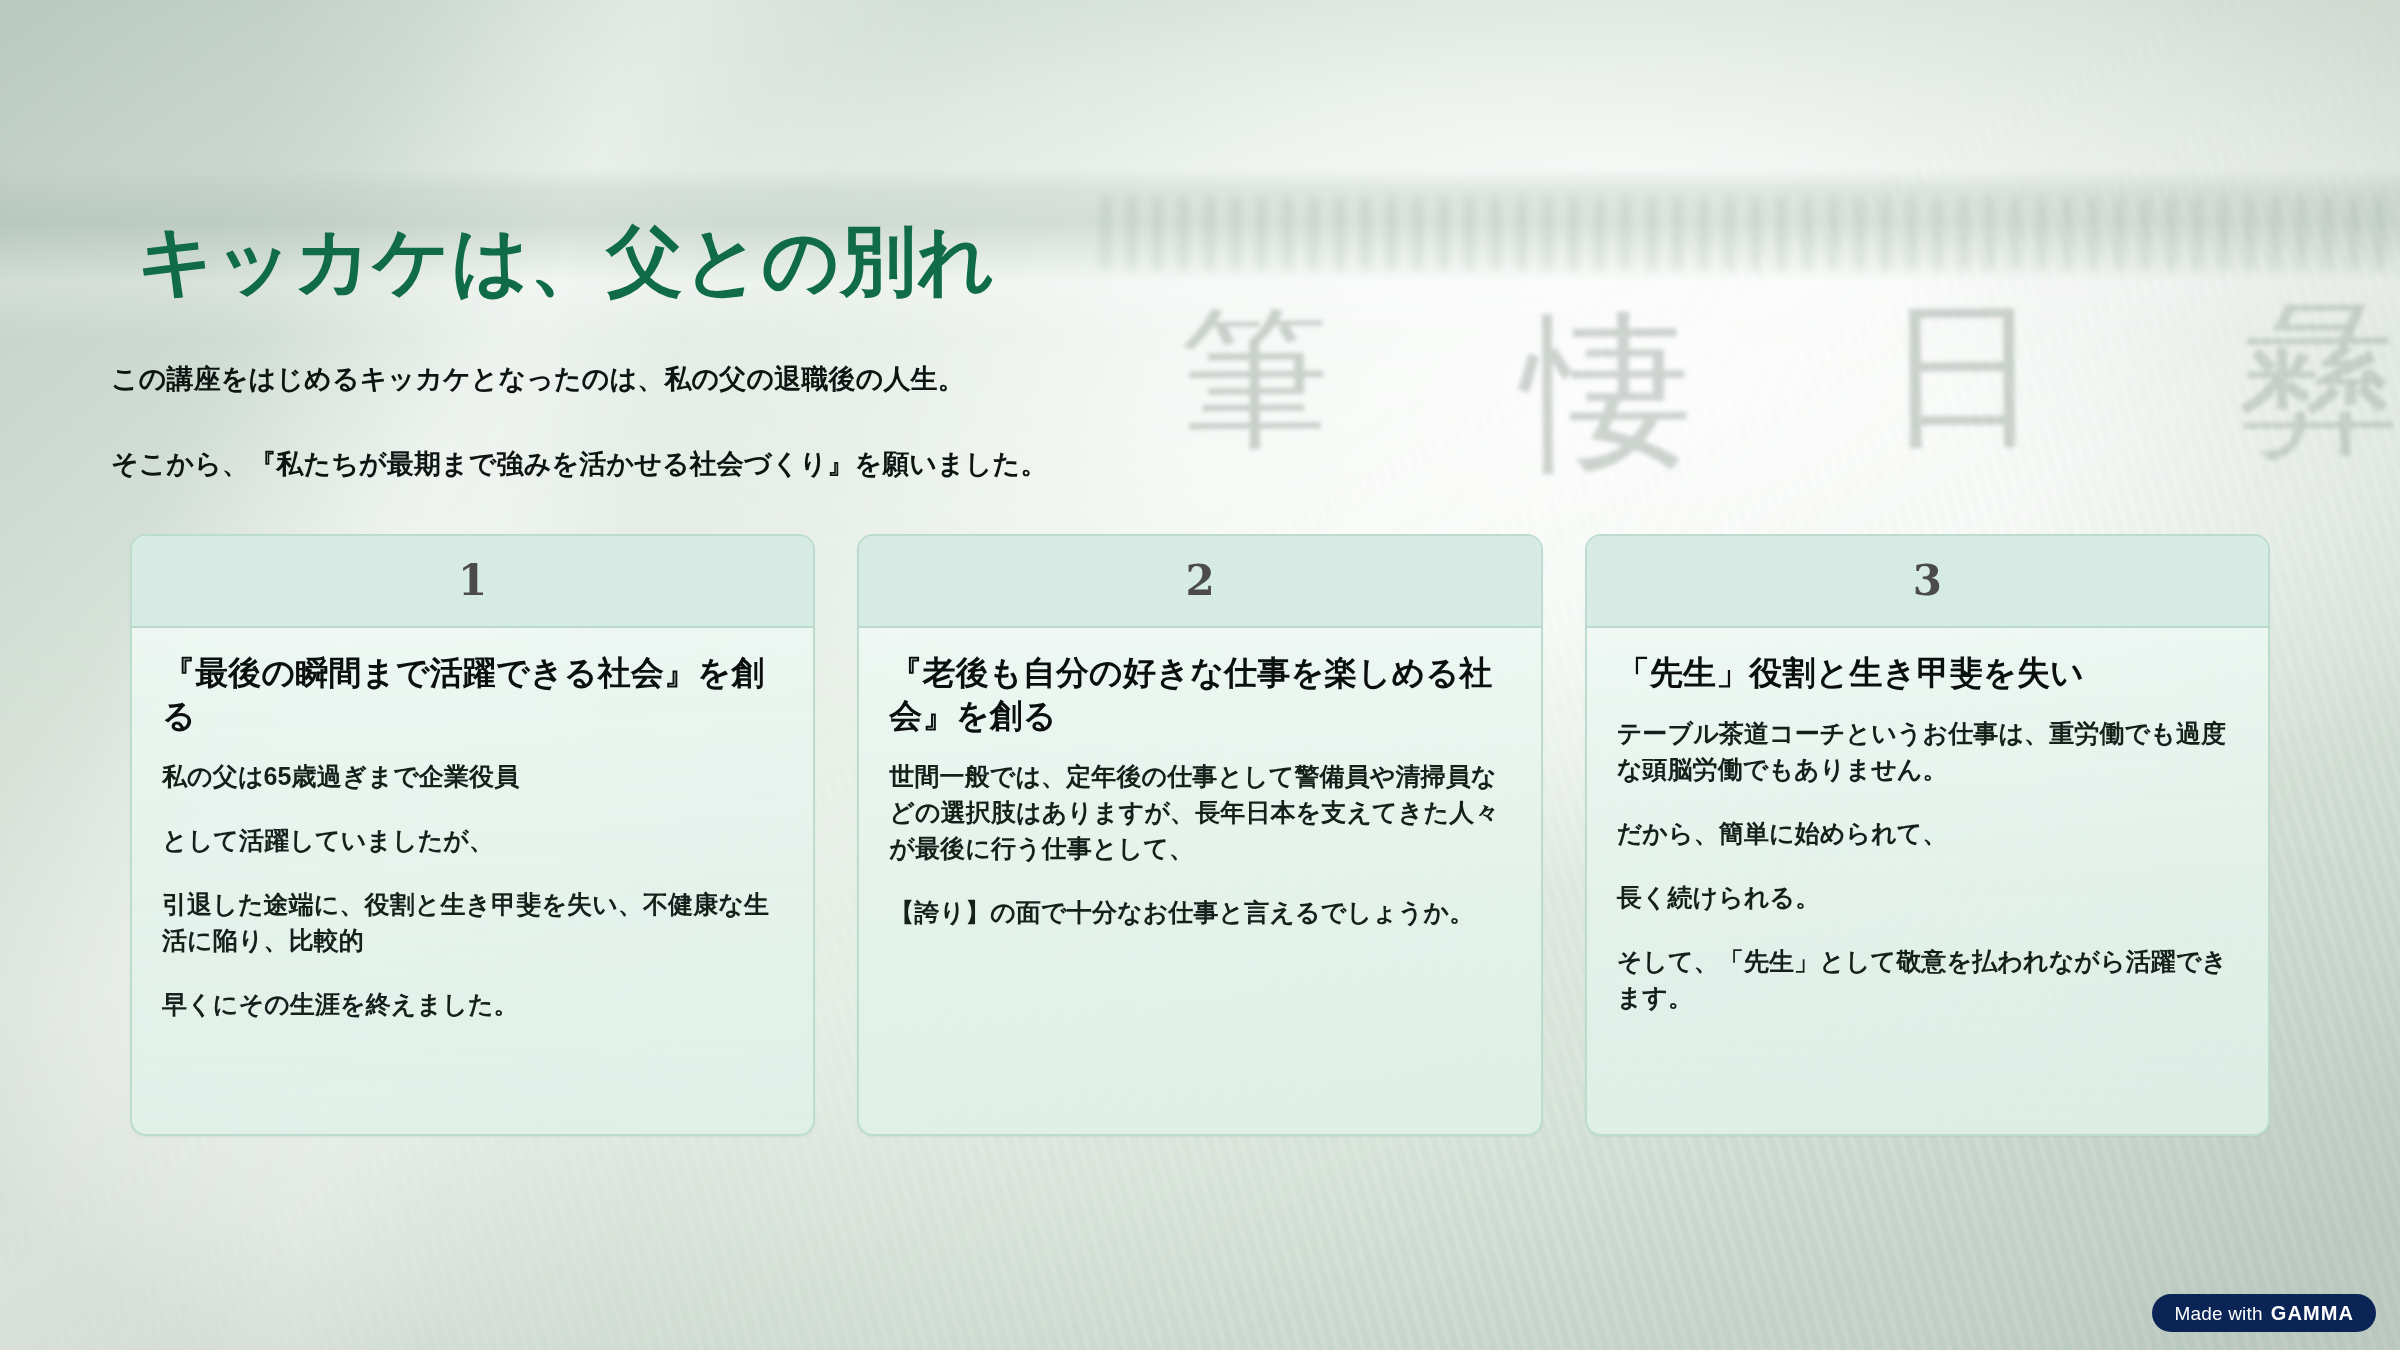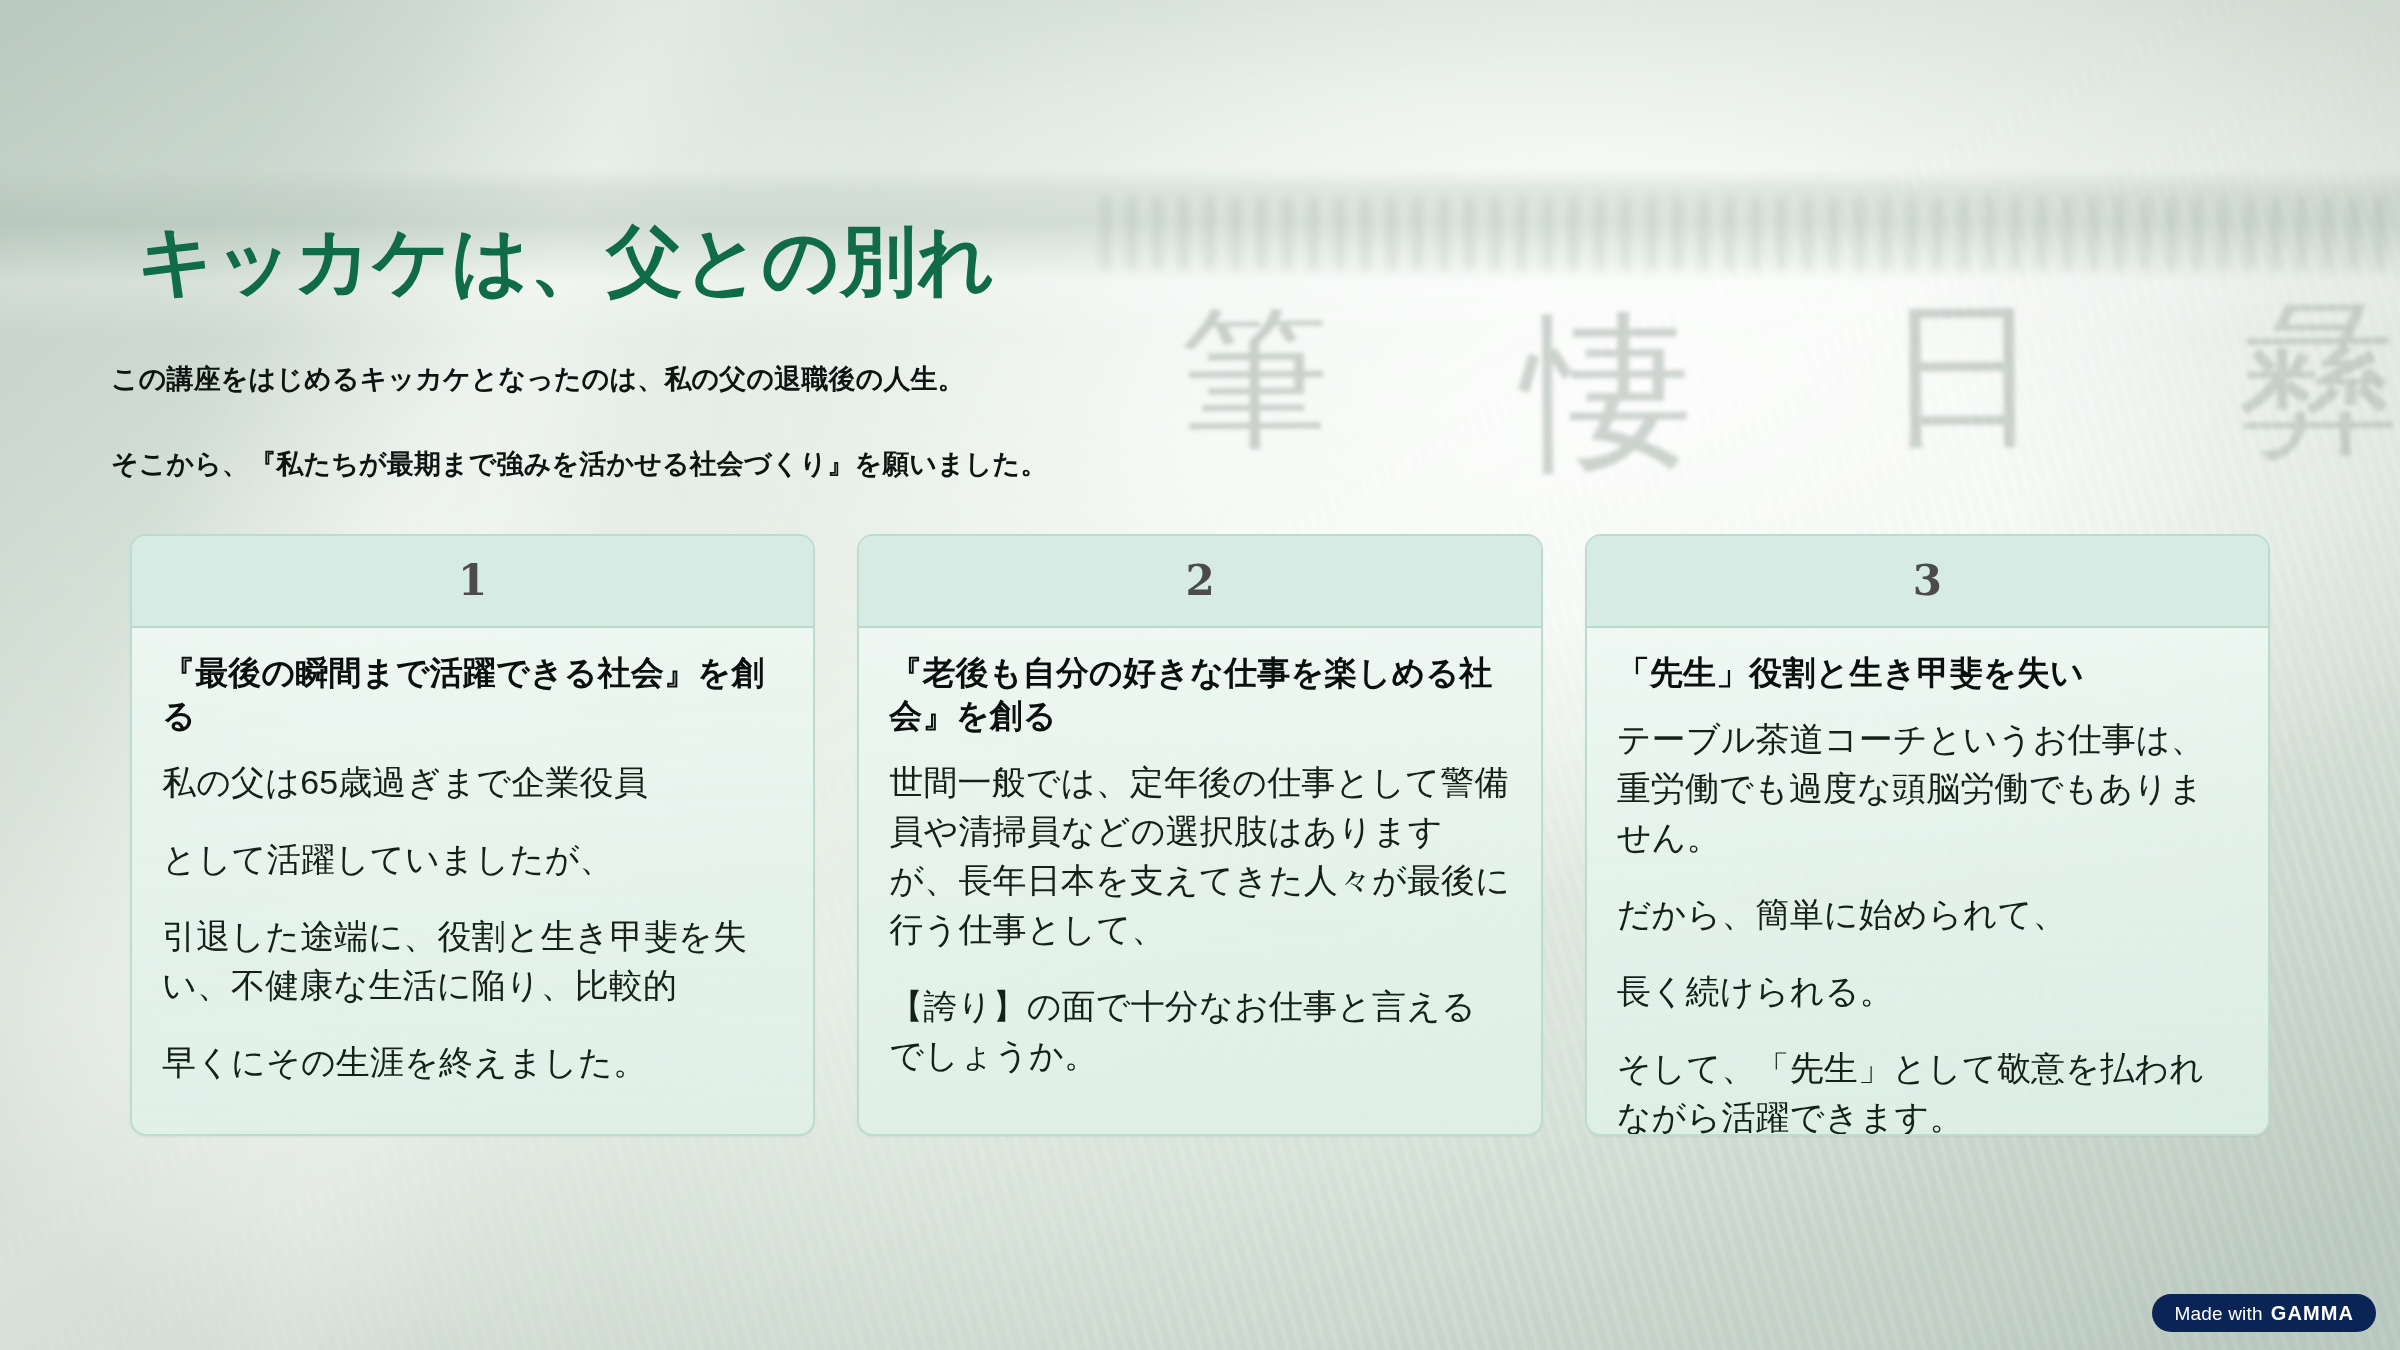--- a/index.html
+++ b/index.html
@@ -238,22 +238,22 @@
     font-size: 33px;
     font-weight: 700;
     line-height: 1.30;
     color: #0b0f0d;
     letter-spacing: 0.005em;
   }
 
   .card-body p {
     margin: 0 0 28px 0;
     font-family: "Liberation Sans", "DejaVu Sans", sans-serif;
-    font-size: 34px;
-    font-weight: 400;
+    font-size: 25px;
+    font-weight: 700;
     line-height: 1.44;
     color: #15201b;
     letter-spacing: 0.004em;
   }
   .card-body p:last-child { margin-bottom: 0; }
 
   
   .gamma-badge {
     position: absolute;
     right: 24px;

